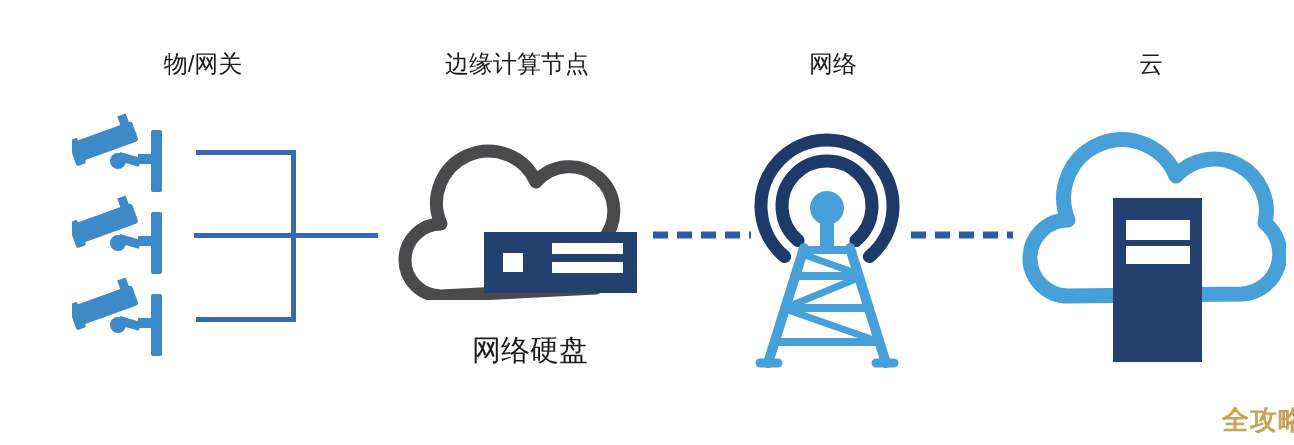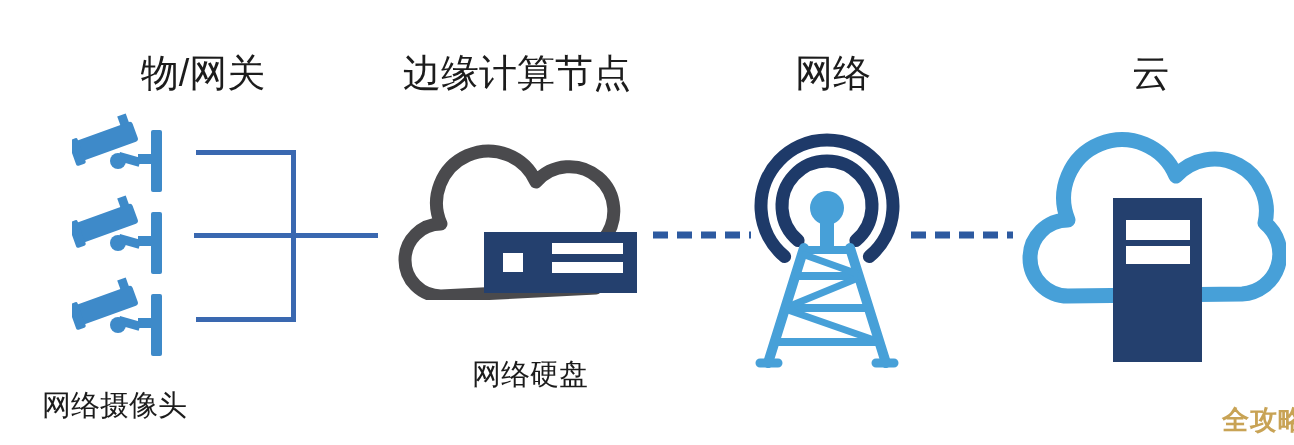--- a/index.html
+++ b/index.html
@@ -20,37 +20,36 @@
     position:relative;
     width:1294px;
     height:445px;
     background:#ffffff;
     overflow:hidden;
   }
   .stage-label{
     position:absolute;
     top:48px;
     transform:translateX(-50%);
-    font-size:38px;
+    font-size:24px;
     font-weight:500;
     color:var(--text);
     white-space:nowrap;
   }
   .caption{
     position:absolute;
     font-size:29px;
     font-weight:500;
     color:var(--text);
     white-space:nowrap;
   }
   .caption-center{
     transform:translateX(-50%);
     text-align:center;
     line-height:37px;
-    margin-top:24px;
   }
   .icon-svg{position:absolute;display:block;}
   .camera{position:absolute;width:100px;height:92px;}
   .camera svg{width:100%;height:100%;display:block;}
   .conn{
     position:absolute;
     background:var(--bracket-blue);
   }
   .dashline{position:absolute;display:block;}
   .watermark{
@@ -160,21 +159,20 @@
     <line x1="3" y1="5" x2="105" y2="5" stroke="var(--dash-blue)" stroke-width="7" stroke-dasharray="15 9"></line>
   </svg>
 
   <svg class="icon-svg" style="left:1018px;top:128px;width:268px;height:240px" viewBox="0 0 268 240">
     <path d="M 50 168 A 38 38 0 0 1 50 92 A 56 56 0 0 1 158 48 A 52 52 0 0 1 247 95 A 40 40 0 0 1 224 166 L 50 168" fill="none" stroke="var(--light-blue)" stroke-width="15" stroke-linecap="round" stroke-linejoin="round"></path>
     <rect x="95" y="70" width="89" height="164" fill="var(--navy)"></rect>
     <rect x="108" y="92" width="64" height="20" fill="#ffffff"></rect>
     <rect x="108" y="118" width="64" height="18" fill="#ffffff"></rect>
   </svg>
 
-  <div class="caption" style="left:42px;top:386px">网络摄像头</div>
 
   <div class="caption caption-center" style="left:530px;top:332px">
     <div>网络硬盘</div>
   </div>
 
   <div class="watermark">全攻略</div>
 
 </div>
 
 </body></html>

